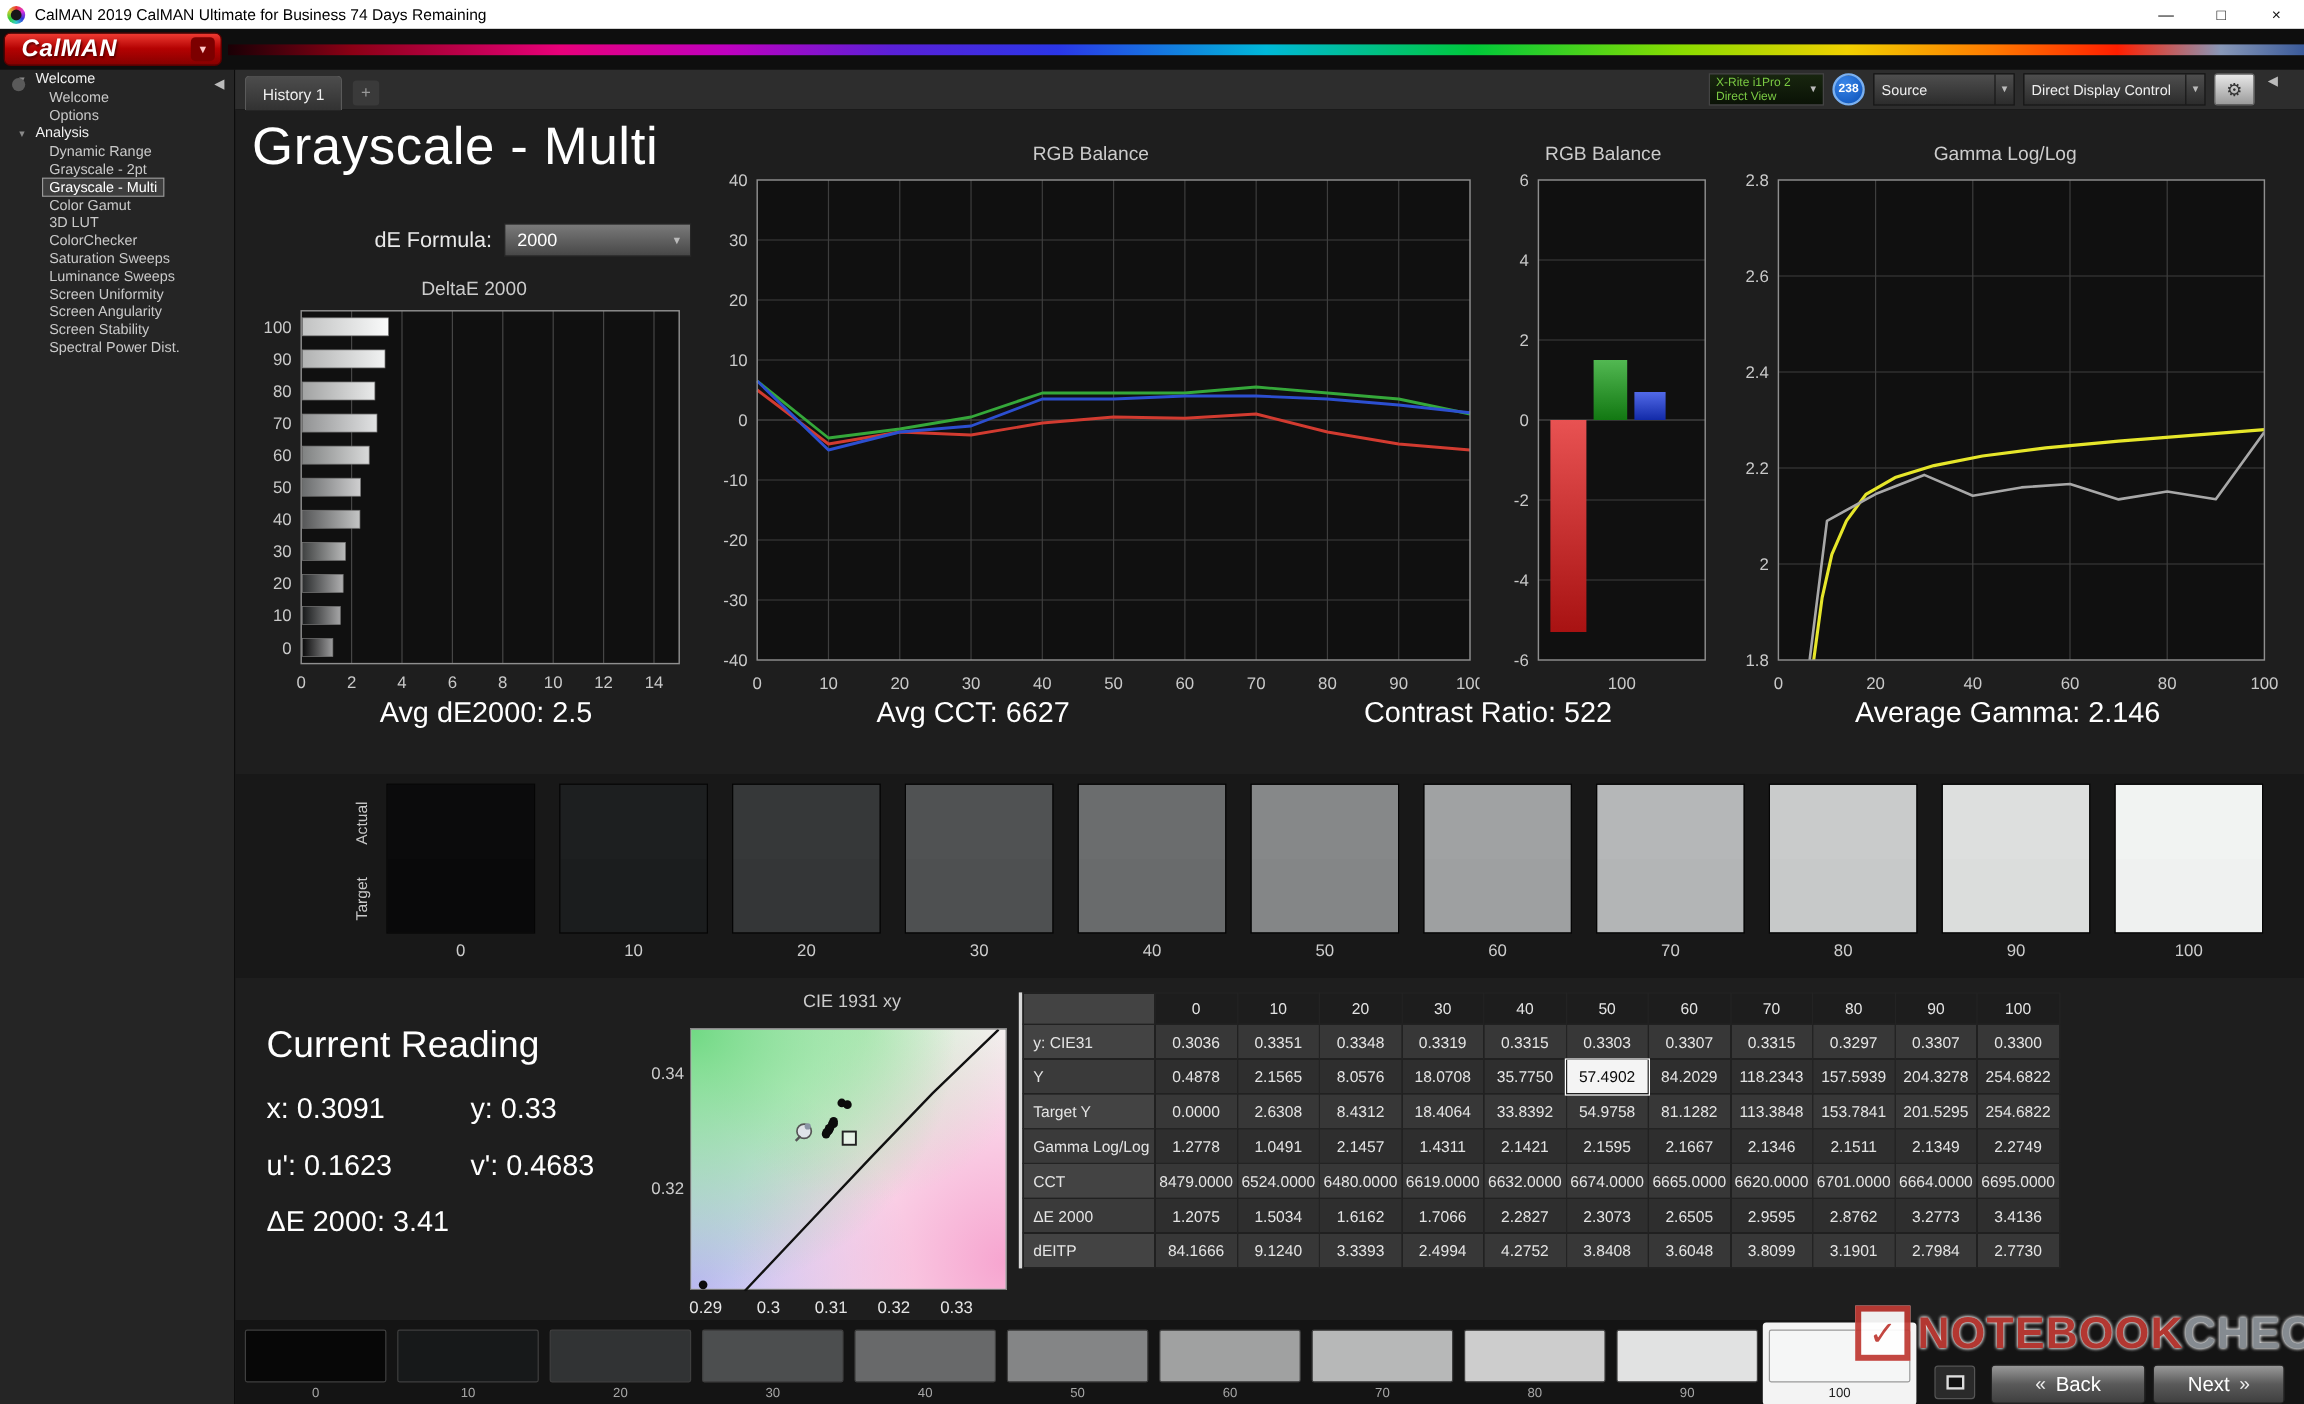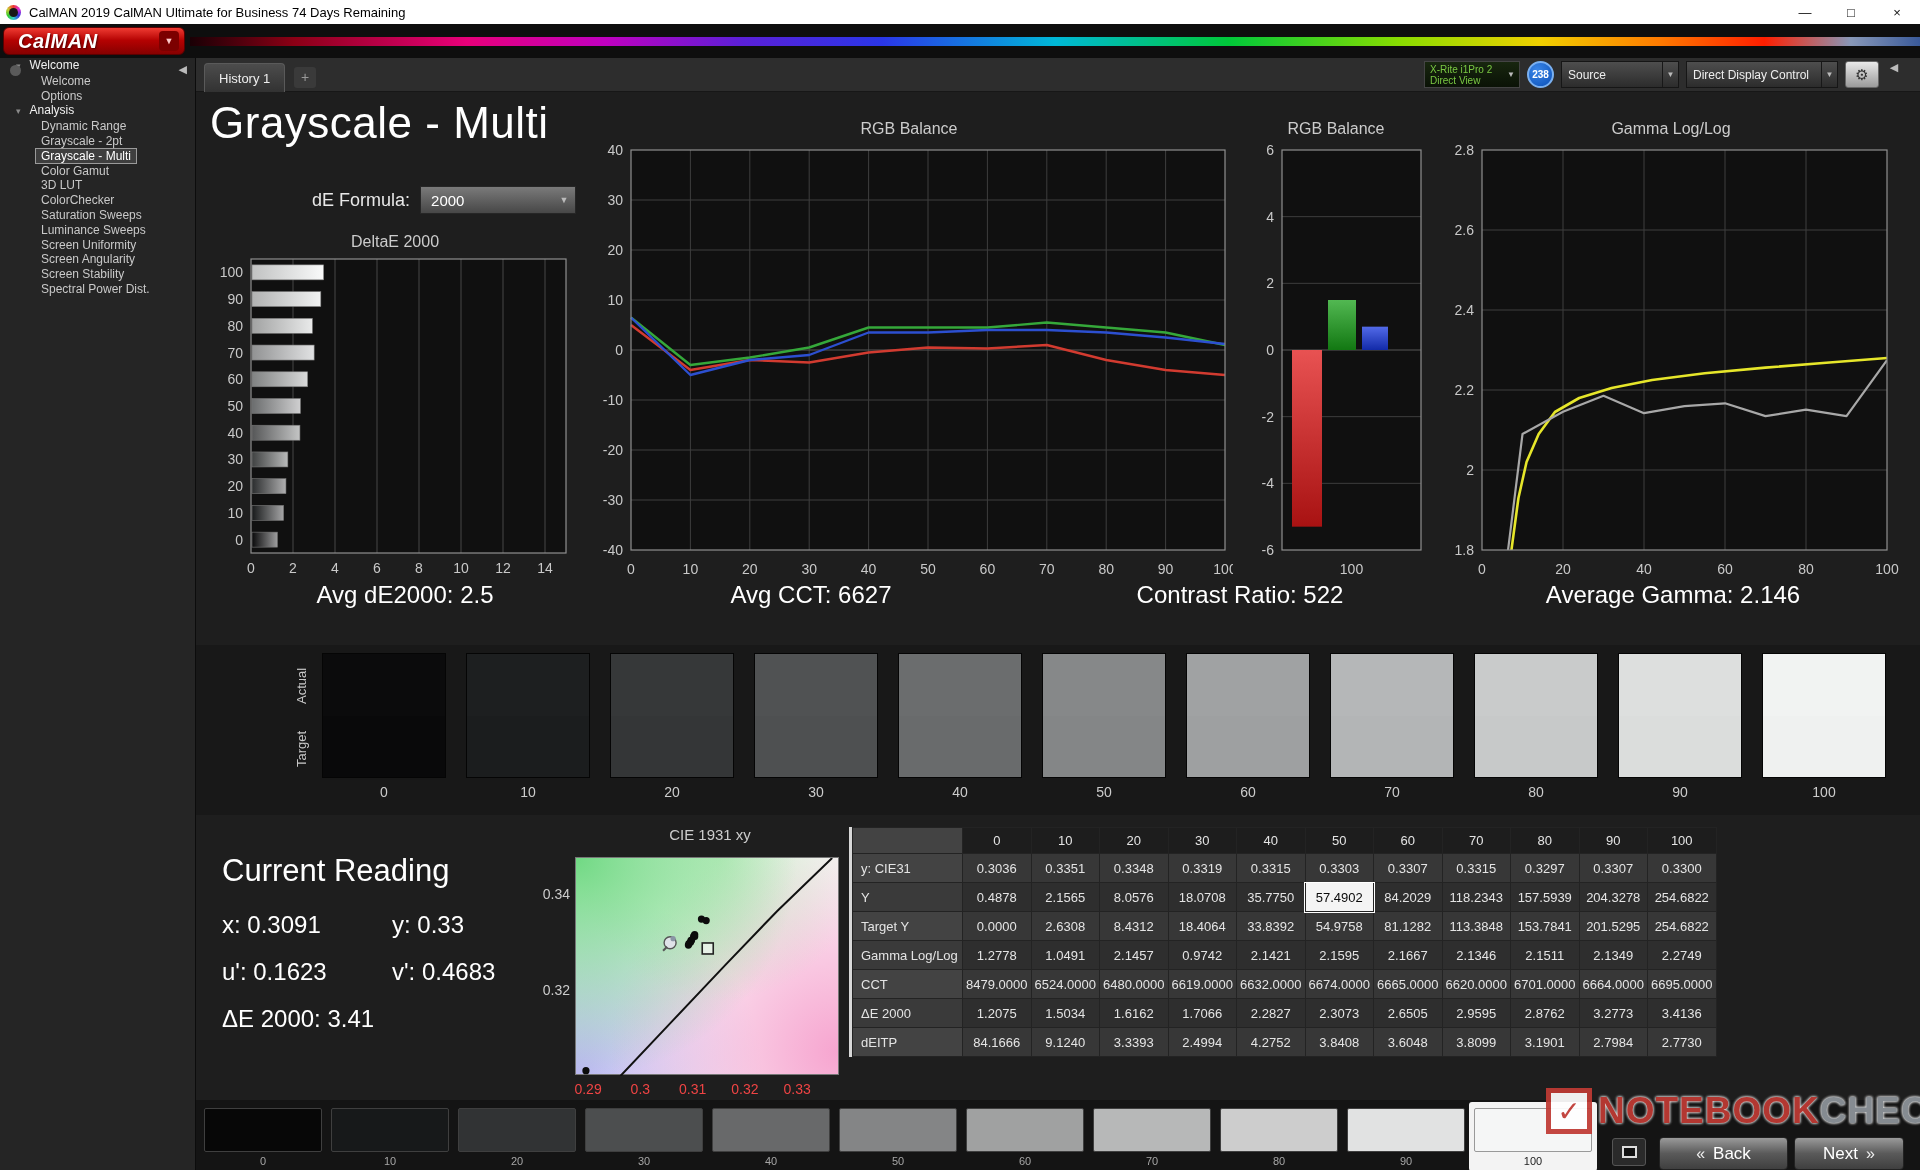--- a/index.html
+++ b/index.html
@@ -108,21 +108,21 @@
   #cie-block{position:absolute;left:530px;top:826px;width:320px;height:276px;}
   #cie-title{text-align:center;padding-left:40px;font-size:15px;color:#ccc;height:22px;}
   #cie-plot{position:absolute;left:45px;top:31px;width:264px;height:218px;border:1px solid #777;
     background:
       radial-gradient(circle at 0% 0%,rgba(105,215,125,.95) 0%,rgba(105,215,125,0) 65%),
       radial-gradient(circle at 55% 0%,rgba(170,230,170,.6) 0%,rgba(170,230,170,0) 55%),
       radial-gradient(circle at 100% 90%,rgba(246,160,205,.95) 0%,rgba(246,160,205,0) 70%),
       radial-gradient(circle at 0% 100%,rgba(175,170,240,.85) 0%,rgba(175,170,240,0) 55%),
       #fdfdfd;}
   .cie-ytick{position:absolute;left:0;width:40px;text-align:right;font-size:14px;color:#ccc;}
-  .cie-xtick{position:absolute;top:255px;width:40px;text-align:center;font-size:14px;color:#ef4444;}
+  .cie-xtick{position:absolute;top:255px;width:40px;text-align:center;font-size:14px;color:#e5e5e5;}
 
   
   #table-wrap{position:absolute;left:849px;top:827px;border-left:3px solid #d8d8d8;}
   #data-table{border-collapse:collapse;table-layout:fixed;width:864px;}
   #data-table th,#data-table td{border:1px solid #232323;font-size:13px;font-weight:normal;
     color:#e4e4e4;text-align:center;padding:0;overflow:hidden;white-space:nowrap;}
   #data-table thead th{height:26px;background:#1d1d1d;}
   #data-table tbody td{height:29px;background:#373737;}
   #data-table tbody tr:nth-child(even) td{background:#2e2e2e;}
   #data-table td.rowlabel,#data-table th.rowlabel{text-align:left;padding-left:8px;background:#434343;}
@@ -630,21 +630,21 @@
           <td>113.3848</td>
           <td>153.7841</td>
           <td>201.5295</td>
           <td>254.6822</td>
         </tr>
         <tr>
           <td class="rowlabel">Gamma Log/Log</td>
           <td>1.2778</td>
           <td>1.0491</td>
           <td>2.1457</td>
-          <td>0.9742</td>
+          <td>1.4311</td>
           <td>2.1421</td>
           <td>2.1595</td>
           <td>2.1667</td>
           <td>2.1346</td>
           <td>2.1511</td>
           <td>2.1349</td>
           <td>2.2749</td>
         </tr>
         <tr>
           <td class="rowlabel">CCT</td>

